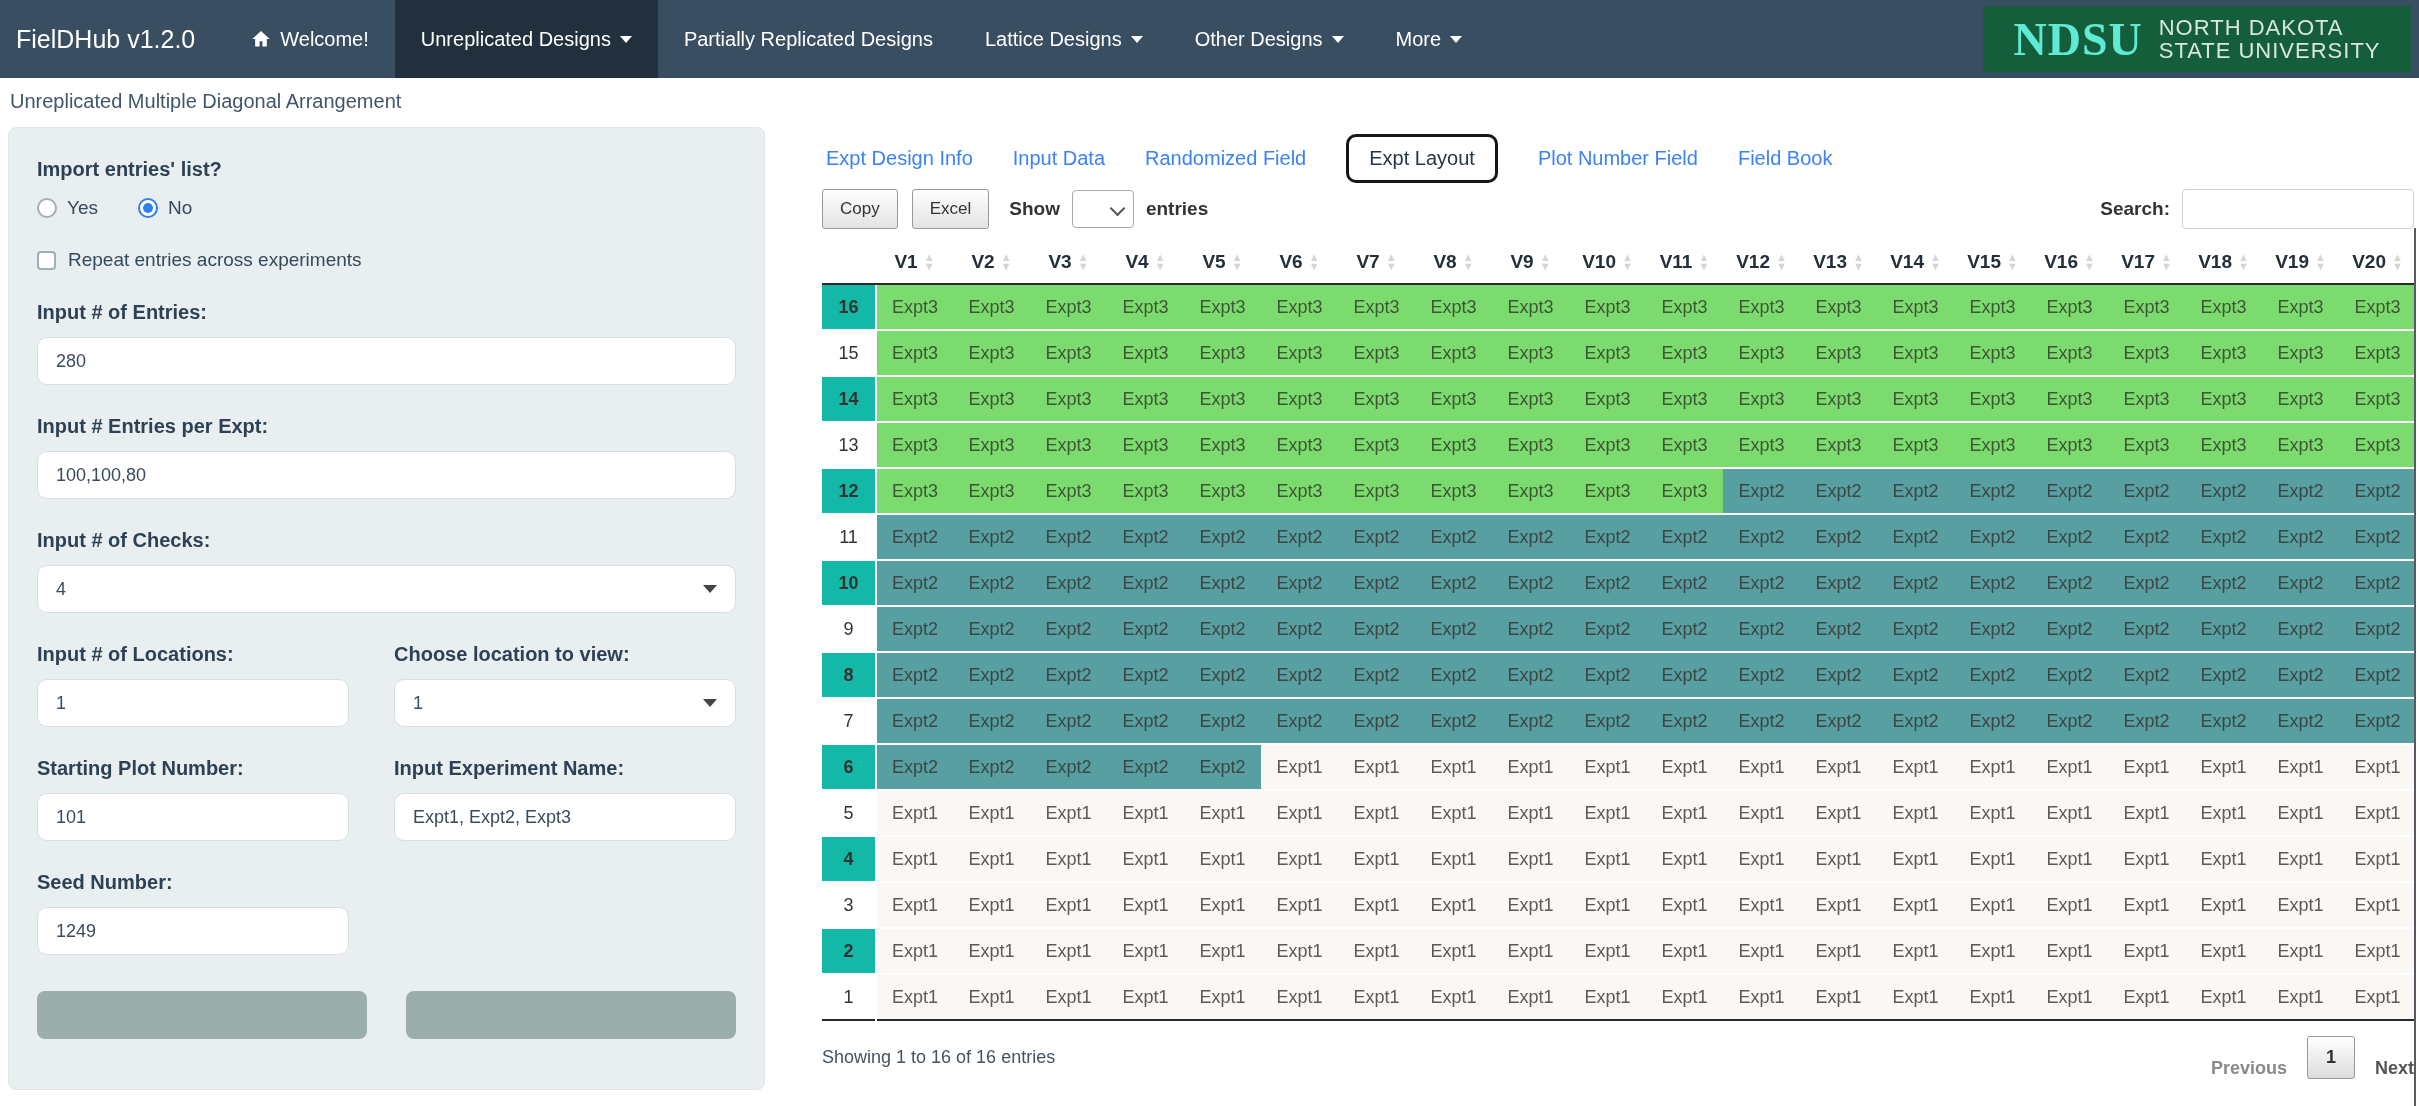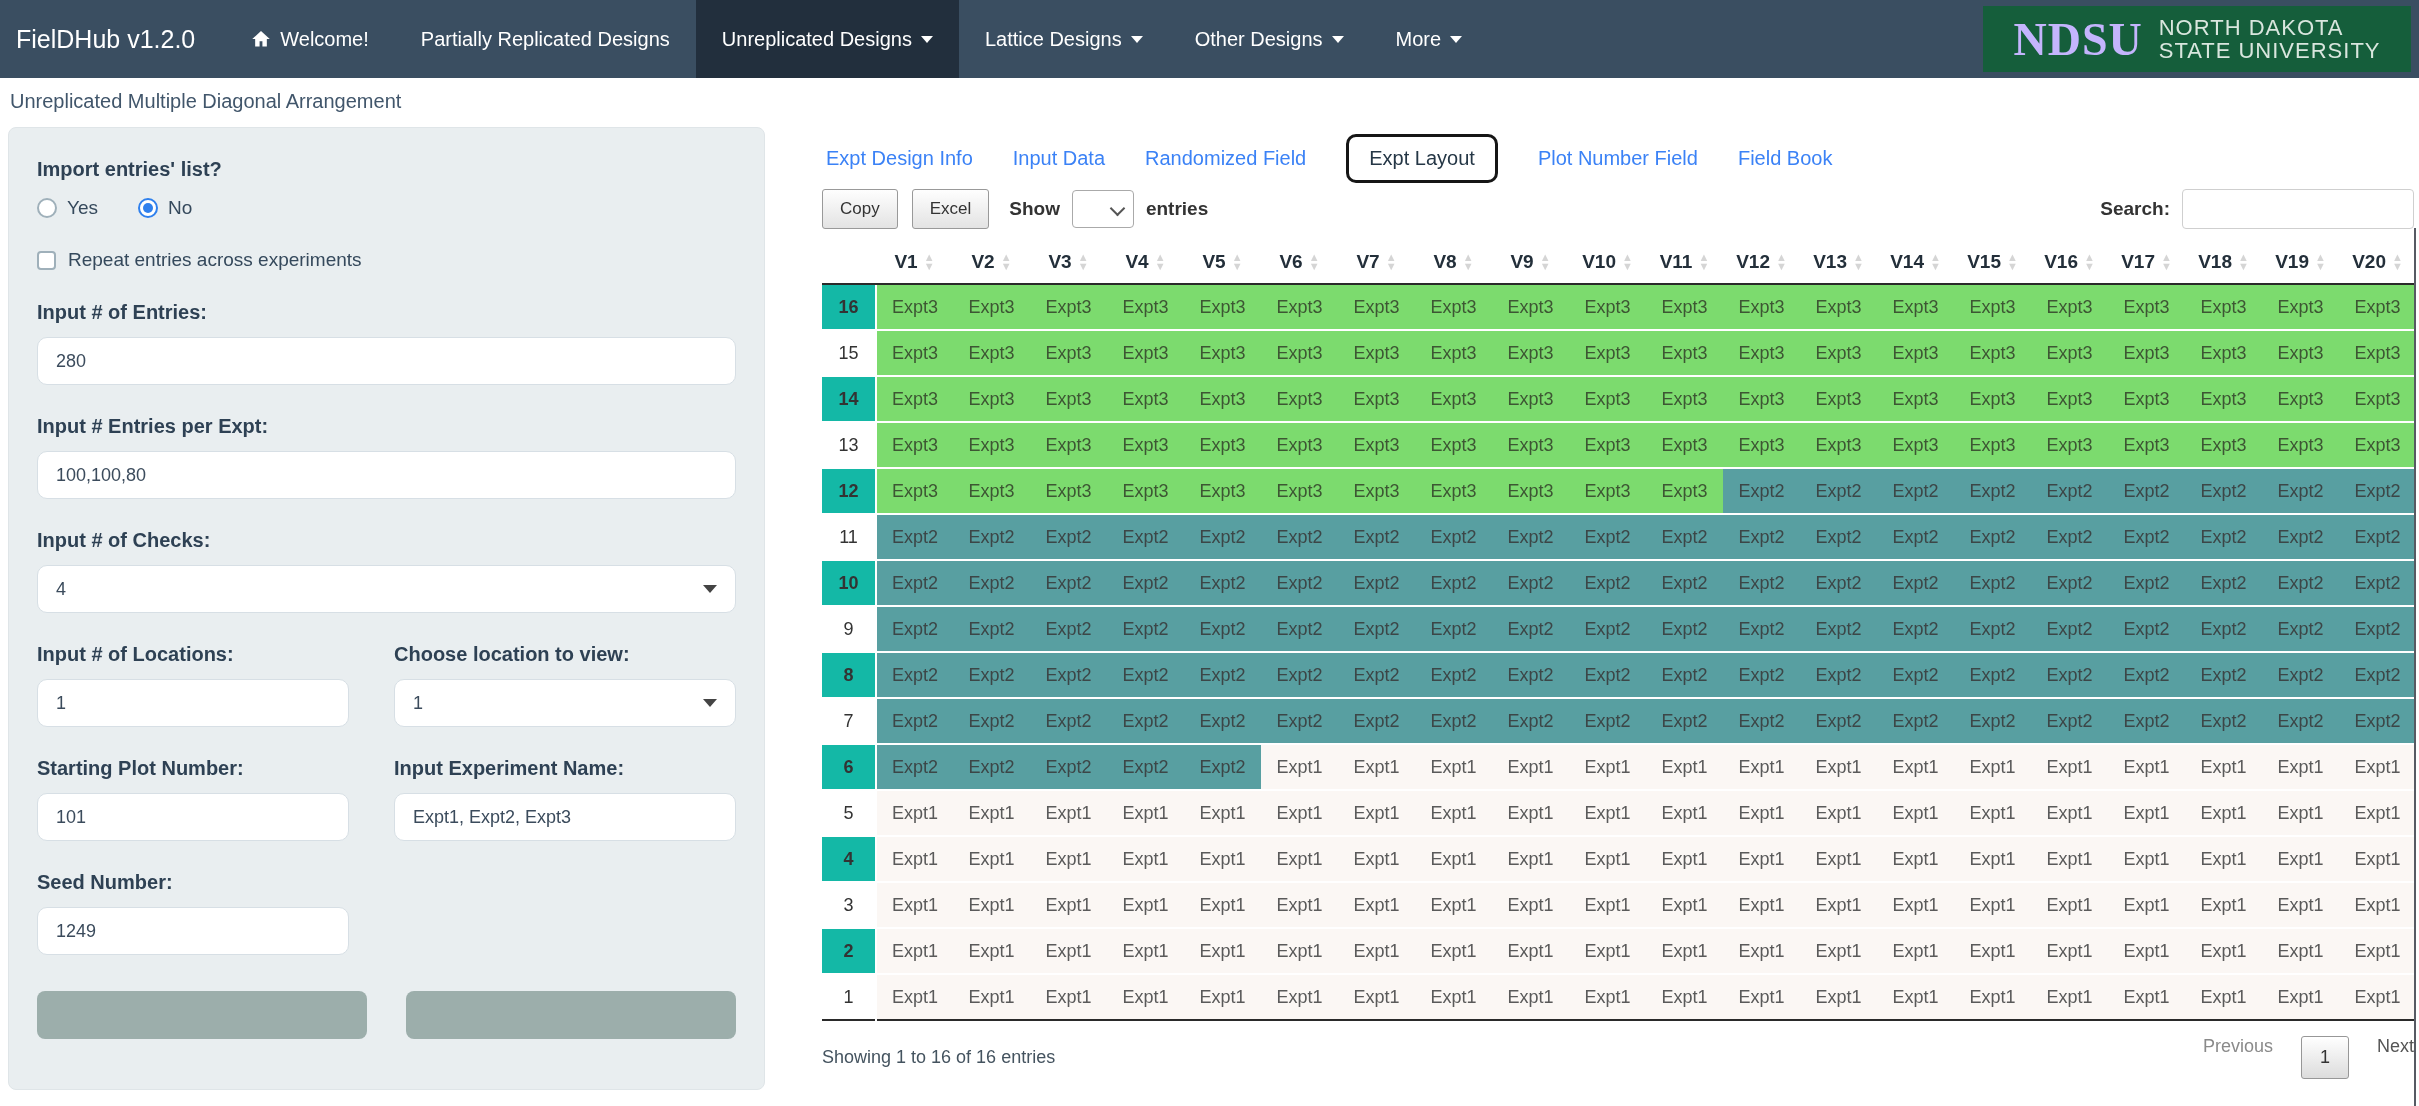--- a/index.html
+++ b/index.html
@@ -67,63 +67,63 @@
   thead th { height:44px; font-size:19px; font-weight:bold; color:#232f3a; text-align:center; border-bottom:2px solid #2a2a2a; background:#fff; cursor:pointer; }
   .th-inner { display:inline-flex; align-items:center; gap:6px; }
   .sort-stack { display:inline-flex; flex-direction:column; font-size:11px; line-height:9px; color:#d5d5d5; }
   tbody td { height:46px; text-align:center; font-size:18px; border-top:2px solid #fff; overflow:hidden; white-space:nowrap; }
   td.rownum { color:#333; background:#fff; border-right:2px solid #fff; }
   tr.odd td.rownum { background:#14b8a6;font-weight:bold; }
 
   
   .tfooter { position:absolute; left:822px; top:1036px; width:1592px; display:flex; align-items:center; justify-content:space-between; }
   .tf-info { font-size:18px; color:#44535f; }
-  .paginate { display:flex; align-items:flex-start; gap:28px; }
+  .paginate { display:flex; align-items:flex-end; gap:20px;font-weight:bold; }
   .pg-prev { font-size:18px; color:#8a8a8a; cursor:default; }
   .pg-next { font-size:18px; color:#555; cursor:pointer; }
   .pg-current { padding:10px 18px; border:1px solid #979797; border-radius:3px; background:linear-gradient(#fff,#dcdcdc); color:#333; font-size:18px; cursor:pointer; }
 
   .edge-line { position:absolute; right:3px; top:228px; bottom:0; width:2px; background:#565a63; }
 </style>
 </head>
 <body>
 
 <div class="stage">
 
   <div class="navbar">
     <div class="brand">FielDHub v1.2.0</div>
     <div class="nav-items">
       <div class="nav-item">
         <svg class="home-svg" viewBox="0 0 24 24">
             <path d="M12 2.5 1.5 12H5v9h5.3v-6.2h3.4V21H19v-9h3.5z"></path>
           </svg>
         <span>Welcome!</span>
       </div>
-      <div class="nav-item">
-        <span>Partially Replicated Designs</span>
-      </div>
       <div class="nav-item active">
         <span>Unreplicated Designs</span>
         <span class="caret"></span>
       </div>
       <div class="nav-item">
+        <span>Partially Replicated Designs</span>
+      </div>
+      <div class="nav-item">
         <span>Lattice Designs</span>
         <span class="caret"></span>
       </div>
       <div class="nav-item">
         <span>Other Designs</span>
         <span class="caret"></span>
       </div>
       <div class="nav-item">
         <span>More</span>
         <span class="caret"></span>
       </div>
     </div>
     <div class="ndsu-logo" id="ndsu-logo" style="background: rgb(21, 94, 59);">
-      <span class="ndsu-acronym" id="ndsu-acronym" style="color: #c4b5fd;">NDSU</span>
+      <span class="ndsu-acronym" id="ndsu-acronym" style="color: #5eead4;">NDSU</span>
       <span class="ndsu-name">
         <span>NORTH DAKOTA</span><br>
         <span>STATE UNIVERSITY</span>
       </span>
     </div>
   </div>
 
   <div class="page-title">Unreplicated Multiple Diagonal Arrangement</div>
 
   <div class="sidebar">

